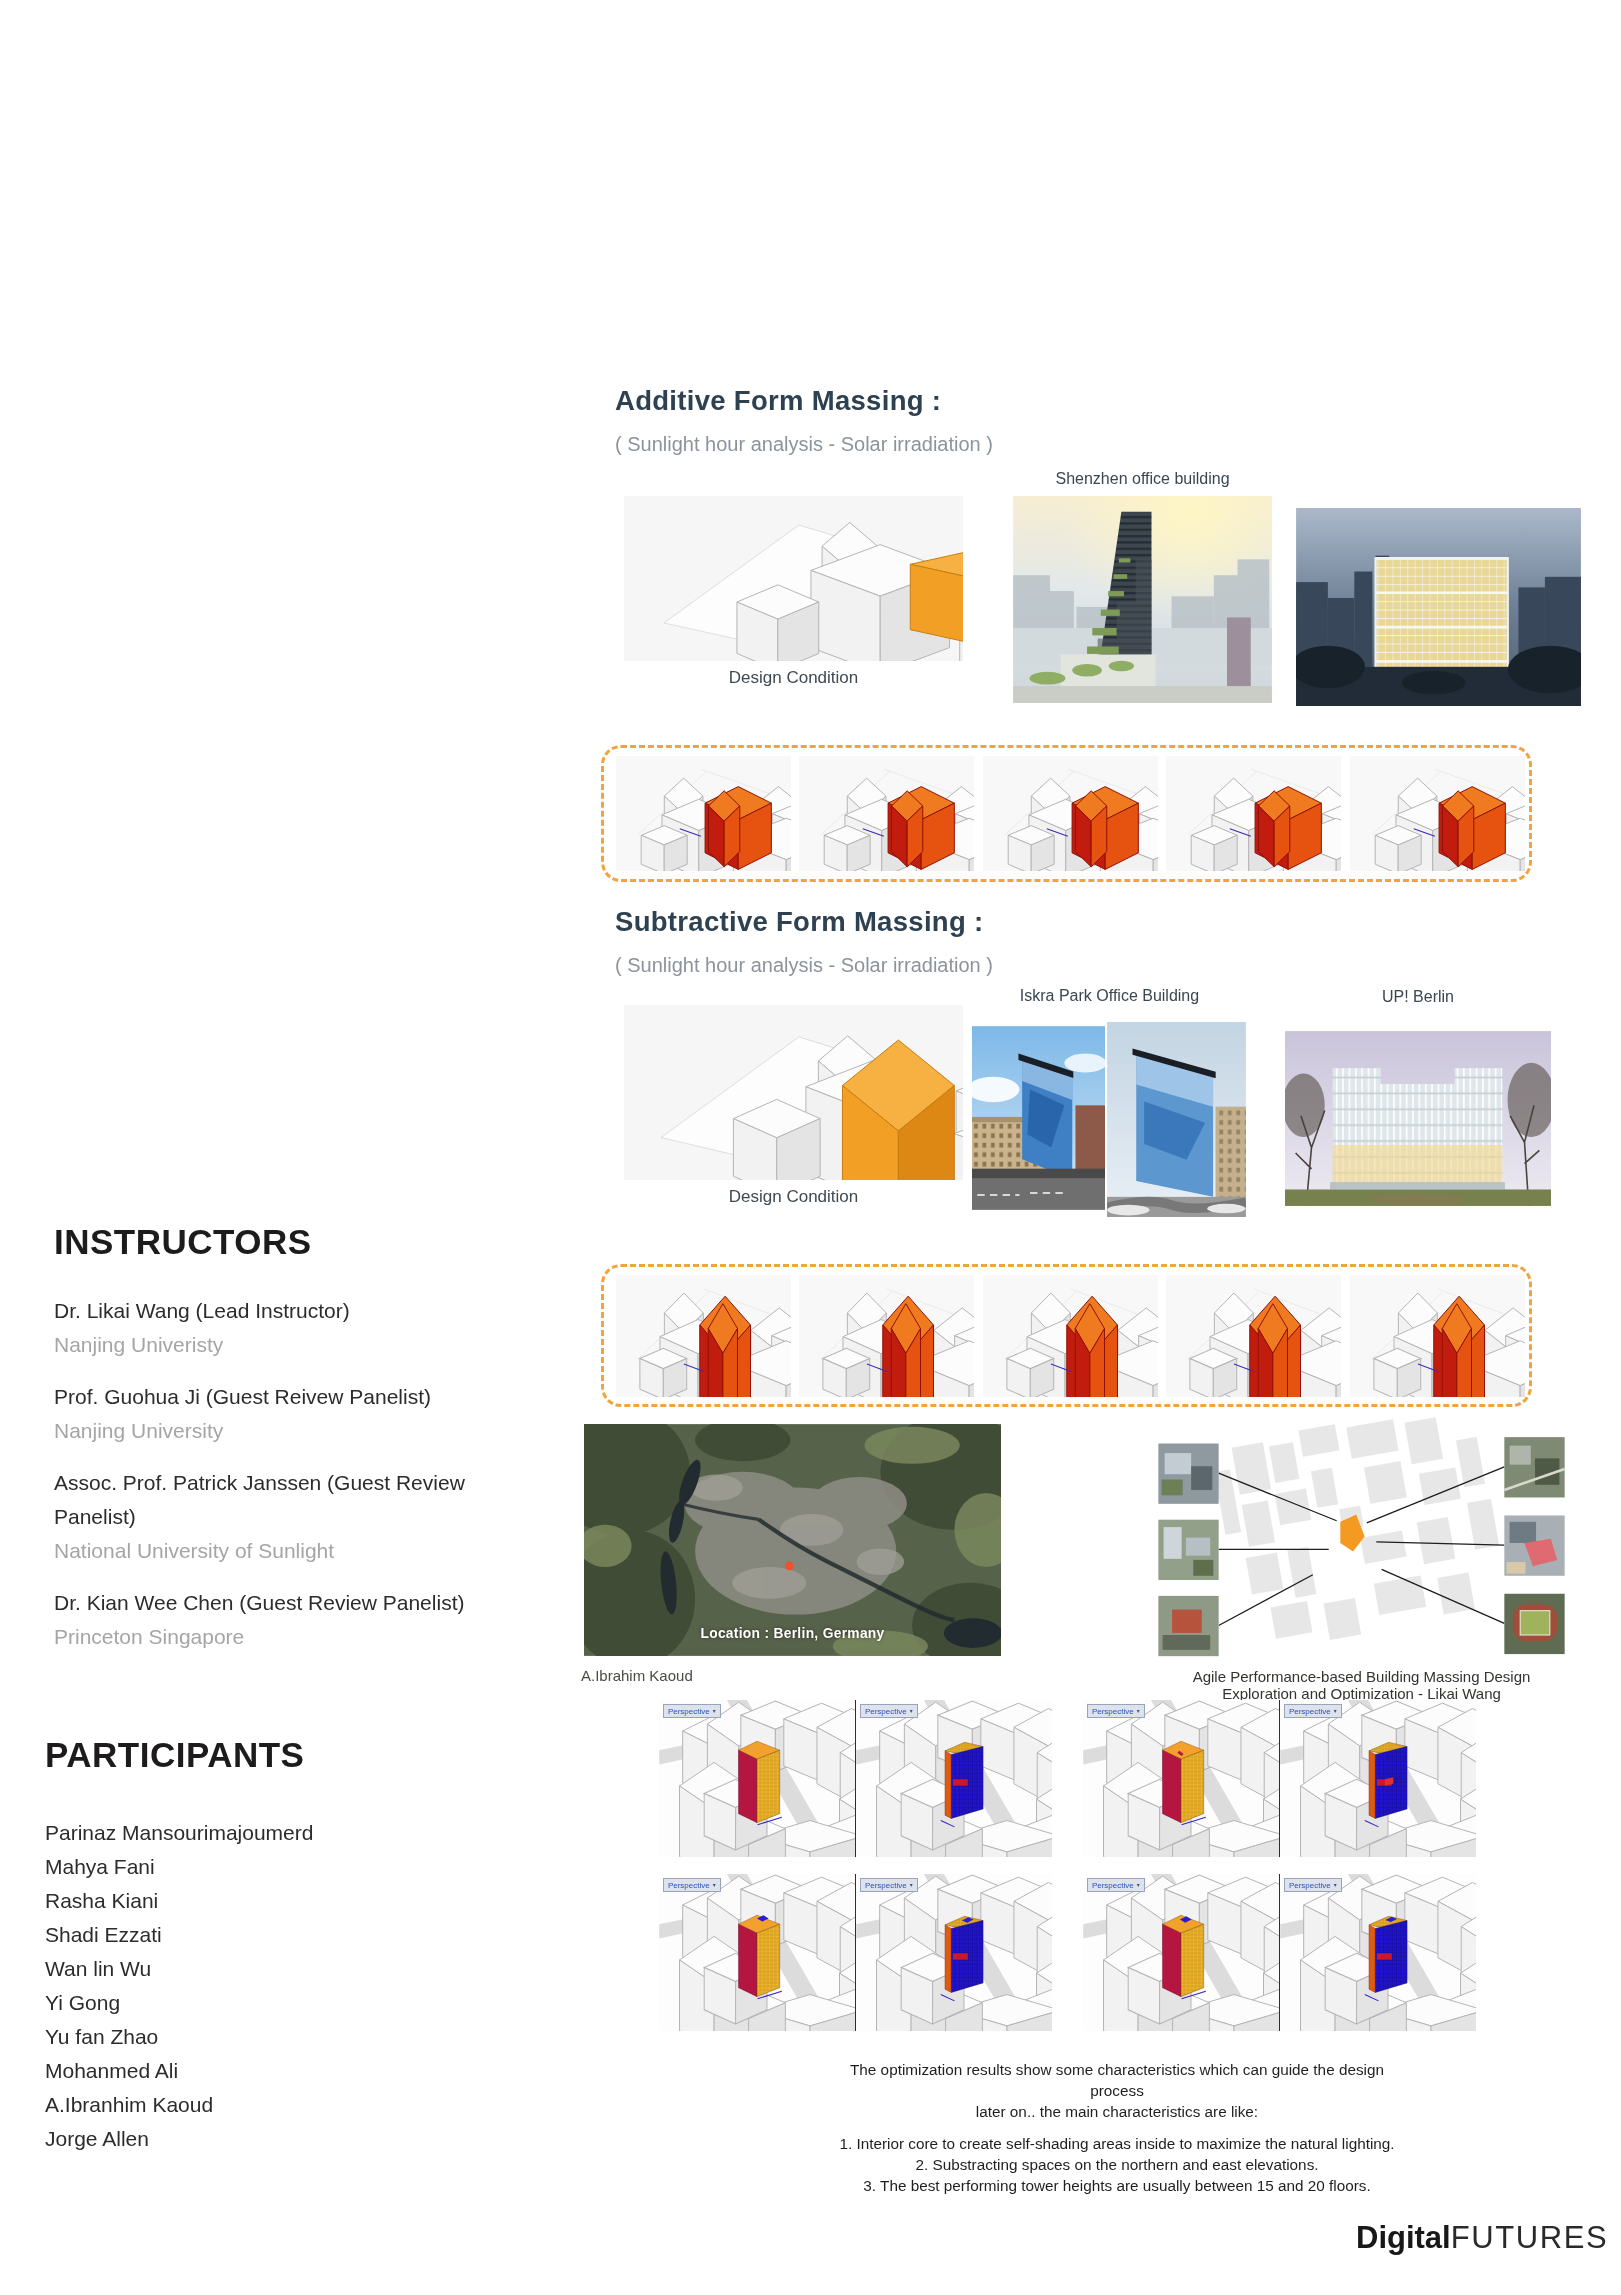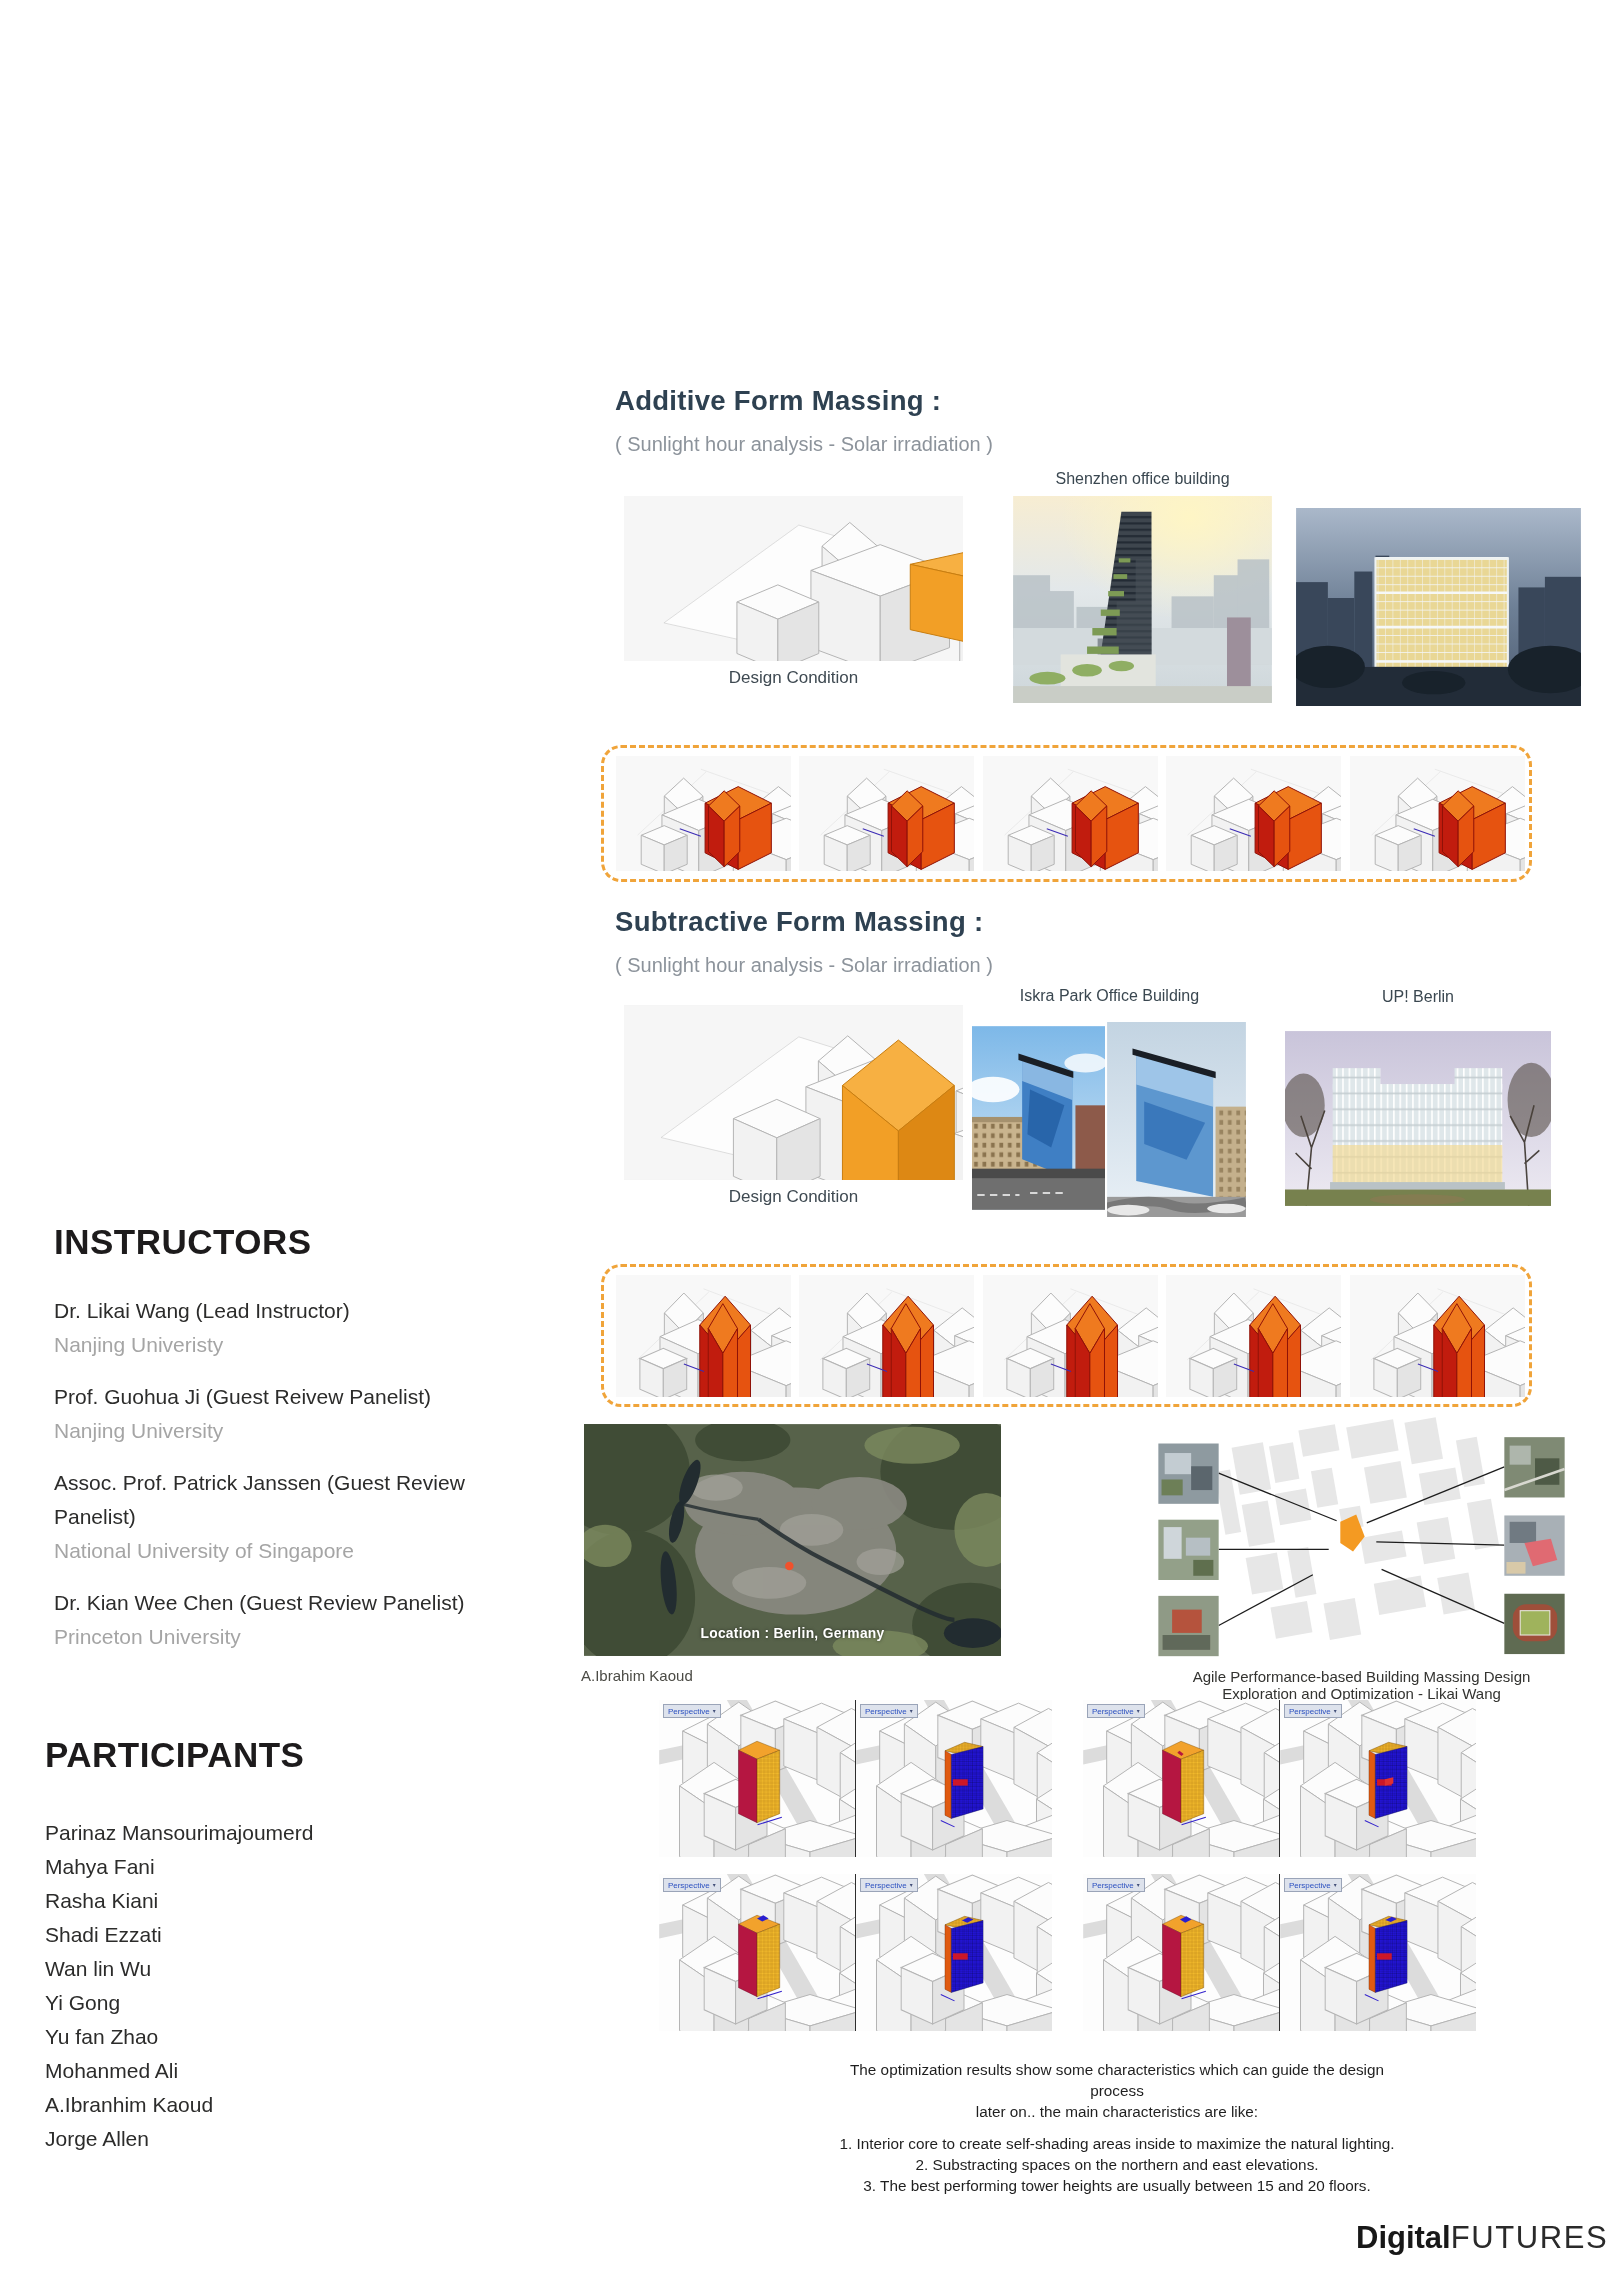--- a/index.html
+++ b/index.html
@@ -186,25 +186,25 @@
   <div class="entry">
     <div class="name">Dr. Likai Wang (Lead Instructor)</div>
     <div class="org">Nanjing Univeristy</div>
   </div>
   <div class="entry">
     <div class="name">Prof. Guohua Ji (Guest Reivew Panelist)</div>
     <div class="org">Nanjing University</div>
   </div>
   <div class="entry">
     <div class="name">Assoc. Prof. Patrick Janssen (Guest Review Panelist)</div>
-    <div class="org">National University of Singapore</div>
+    <div class="org">National University of Sunlight</div>
   </div>
   <div class="entry">
     <div class="name">Dr. Kian Wee Chen (Guest Review Panelist)</div>
-    <div class="org">Princeton University</div>
+    <div class="org">Princeton Singapore</div>
   </div>
 </div>
 
 <div class="abs" style="left:45px;top:1735px;width:497px;">
   <div class="block-title" style="margin-bottom:41px;">PARTICIPANTS</div>
   <div class="participant">Parinaz Mansourimajoumerd</div>
   <div class="participant">Mahya Fani</div>
   <div class="participant">Rasha Kiani</div>
   <div class="participant">Shadi Ezzati</div>
   <div class="participant">Wan lin Wu</div>

